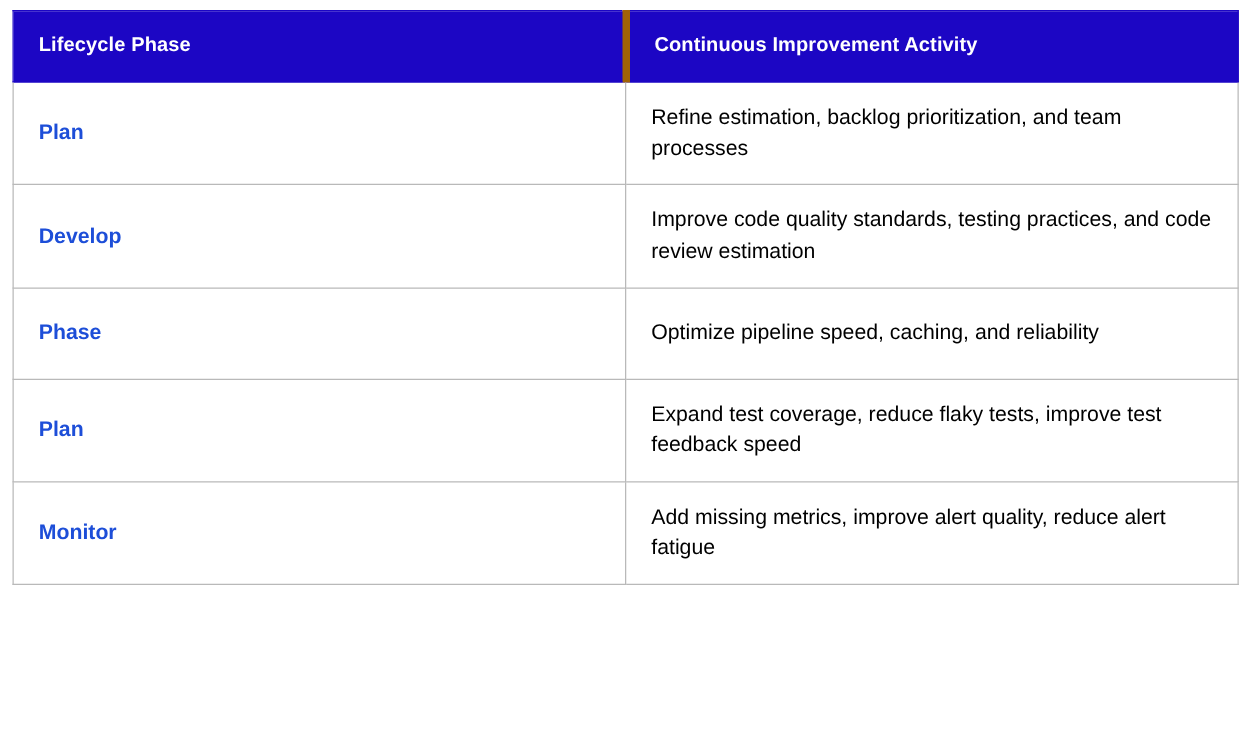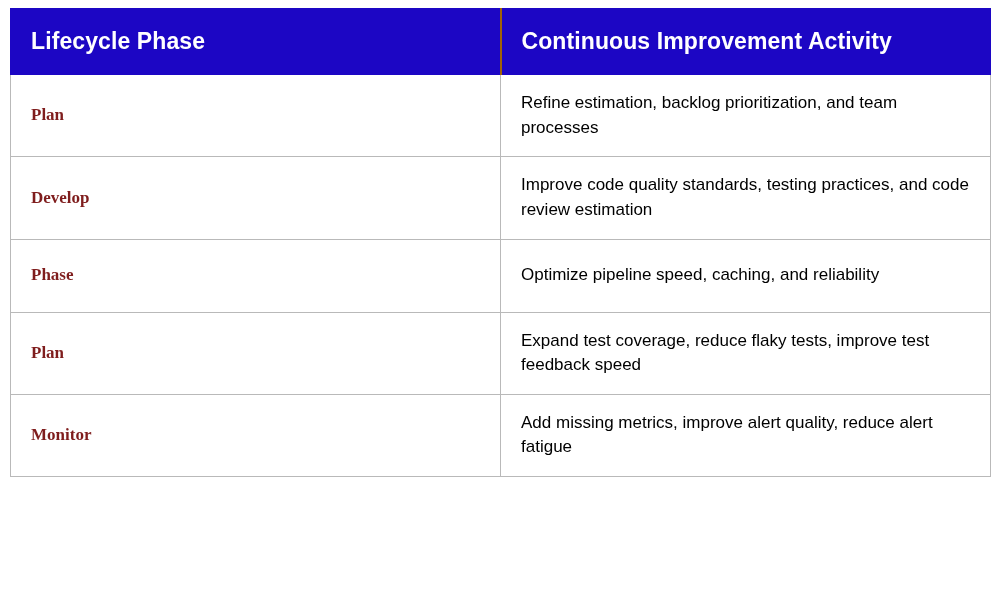--- a/index.html
+++ b/index.html
@@ -26,42 +26,41 @@
     table-layout: fixed;
     border: 1px solid #b9b9b9;
   }
   table.lifecycle-table col.col-phase { width: 490px; }
   table.lifecycle-table col.col-activity { width: 490px; }
 
   thead th {
     background: #1c06c4;
     color: #ffffff;
     text-align: left;
-    font-size: 23px;
+    font-size: 16px;
     font-weight: bold;
     padding: 19px 20px 19px 20px;
     border: 1px solid #1c06c4;
     letter-spacing: 0.1px;
   }
   thead th.th-activity {
-    border-left: 2px solid #a16207;
+    border-left: 6px solid #a16207;
   }
   tbody td {
     border: 1px solid #b9b9b9;
     padding: 16px 20px 16px 20px;
     font-size: 17px;
     line-height: 1.45;
     vertical-align: middle;
     height: 73px;
     box-sizing: border-box;
   }
   tbody td.cell-phase {
     font-weight: bold;
-    color: #7f1d1d;
-    font-family: Liberation Serif, serif;
+    color: #1d4ed8;
   }
   tbody td.cell-activity {
     font-weight: normal;
     color: #000000;
   }
 </style>
 </head>
 <body>
 
 <div class="table-wrap">

